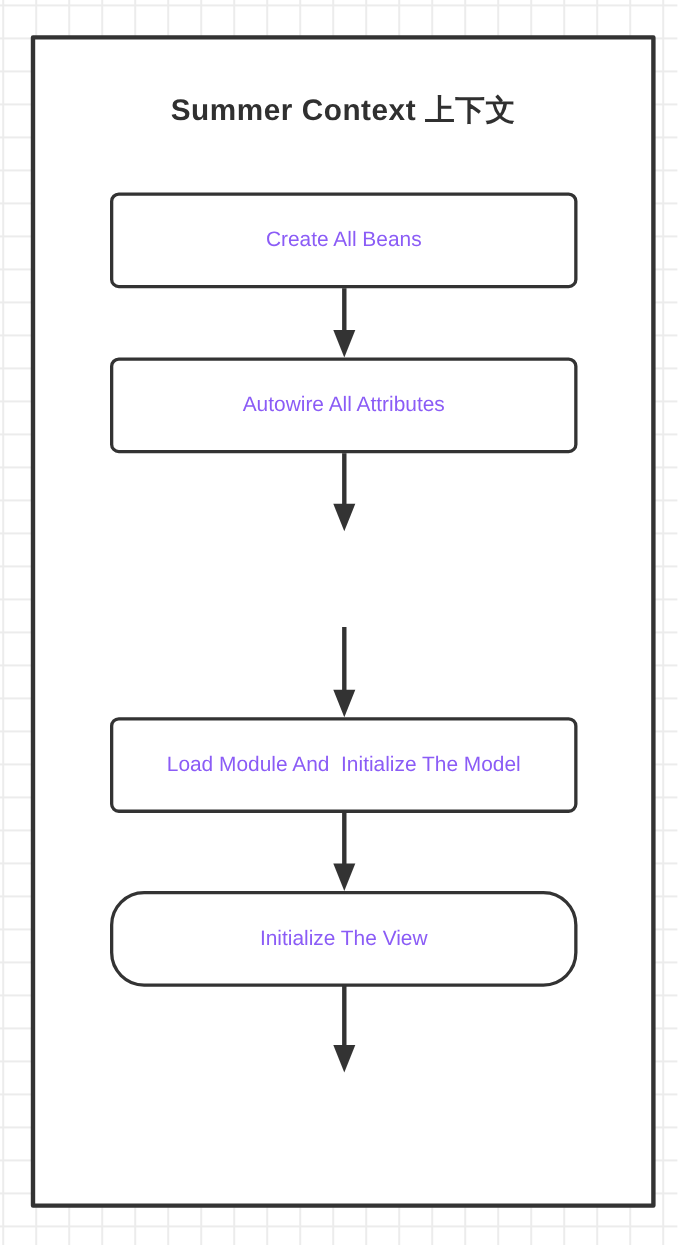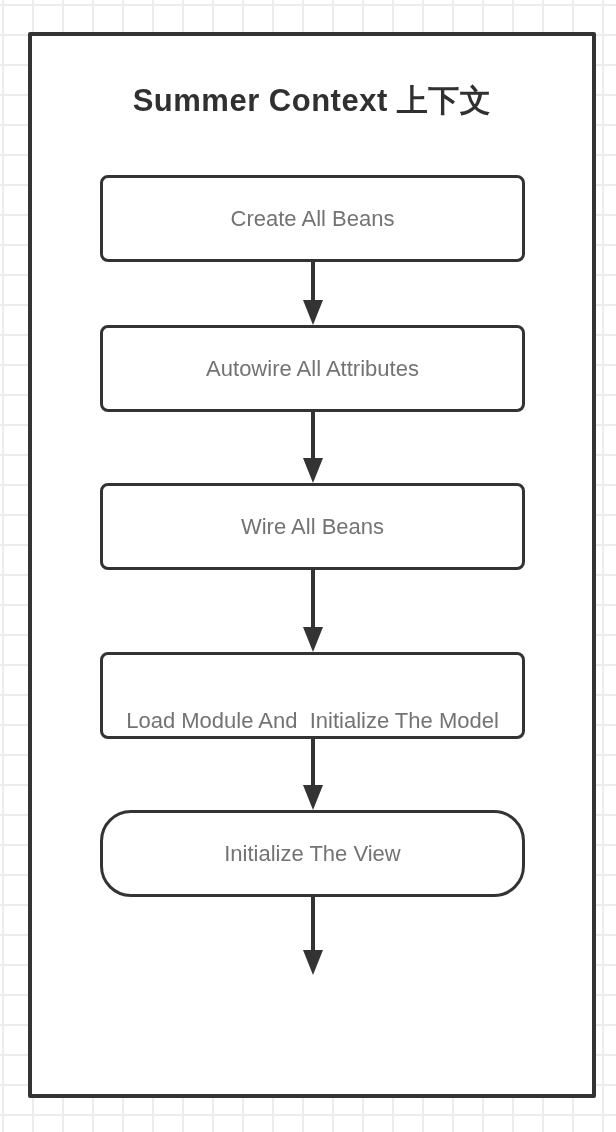--- a/index.html
+++ b/index.html
@@ -30,21 +30,21 @@
     border: 4px solid #333333;
     border-radius: 2px;
     background: #ffffff;
   }
   .title {
     position: absolute;
     left: 28px;
     top: 82px;
     width: 568px;
     text-align: center;
-    font-size: 31px;
+    font-size: 27px;
     line-height: 37px;
     font-weight: bold;
     color: #303030;
     letter-spacing: 0.5px;
   }
   .node {
     position: absolute;
     left: 100px;
     width: 425px;
     height: 87px;
@@ -52,29 +52,29 @@
     border: 3.5px solid #333333;
     border-radius: 8px;
     background: #ffffff;
     display: flex;
     align-items: center;
     justify-content: center;
     text-align: center;
     padding: 0 14px;
   }
   .node-label {
-    font-size: 22px;
+    font-size: 19px;
     line-height: 31px;
-    color: #737373;
+    color: #8b5cf6;
     white-space: pre-wrap;
   }
   .node1 { top: 175px; }
   .node2 { top: 325px; }
   .node3 { top: 483px; }
-  .node4 { top: 652px; align-items: flex-end; }
+  .node4 { top: 652px; }
   .node5 { top: 810px; border-radius: 31px; }
   .node6 { top: 975px; }
   .arrow {
     position: absolute;
     left: 299px;
     width: 27px;
   }
   .arrow .shaft {
     position: absolute;
     left: 50%;
@@ -121,23 +121,20 @@
 
   <div class="node node2">
     <span class="node-label">Autowire All Attributes</span>
   </div>
 
   <div class="arrow arrow2">
     <div class="shaft"></div>
     <div class="head"></div>
   </div>
 
-  <div class="node node3">
-    <span class="node-label">Wire All Beans</span>
-  </div>
 
   <div class="arrow arrow3">
     <div class="shaft"></div>
     <div class="head"></div>
   </div>
 
   <div class="node node4">
     <span class="node-label">Load Module And  Initialize The Model</span>
   </div>
 

